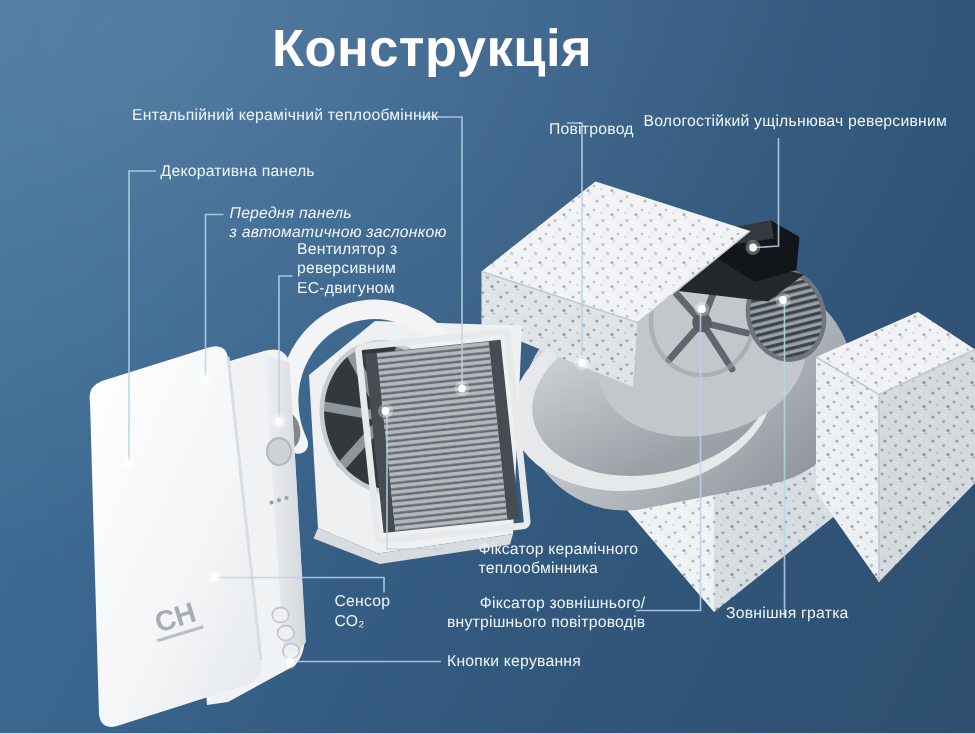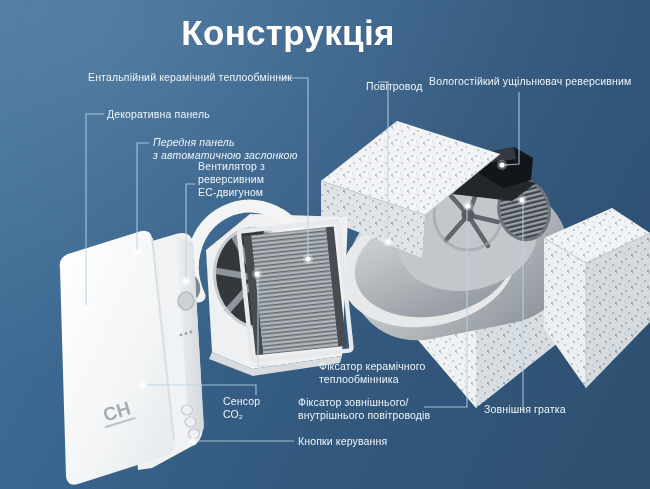--- a/index.html
+++ b/index.html
@@ -255,19 +255,19 @@
   <div class="label" style="left:107px;top:108px;text-align:right;">Декоративна панель</div>
   <div class="label" style="left:153px;top:136px;font-style:italic;">Передня панель
 з автоматичною заслонкою</div>
   <div class="label" style="left:198px;top:160px;">Вентилятор з
 реверсивним
 ЕС-двигуном</div>
   <div class="label" style="left:322px;top:80px;padding-left:44px;">Повітровод</div>
   <div class="label" style="left:429px;top:75px;">Вологостійкий ущільнювач реверсивним</div>
   <div class="label" style="left:298px;top:360px;margin-left:21px;">Фіксатор керамічного
 теплообмінника</div>
-  <div class="label" style="left:298px;top:396px;">Фіксатор зовнішнього/
+  <div class="label" style="left:298px;top:396px;text-align:right;">Фіксатор зовнішнього/
 внутрішнього повітроводів</div>
   <div class="label" style="left:484px;top:403px;">Зовнішня гратка</div>
   <div class="label" style="left:223px;top:395px;">Сенсор
 СО₂</div>
   <div class="label" style="left:298px;top:435px;">Кнопки керування</div>
 </div>
 
 </body></html>

